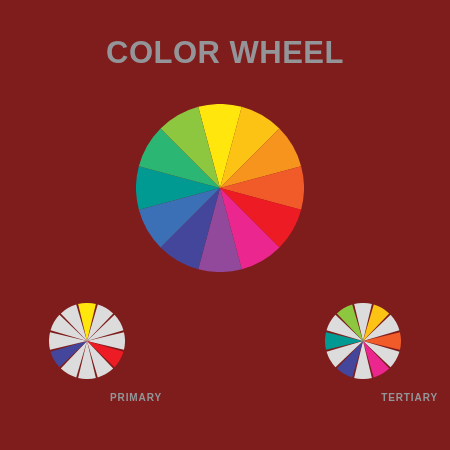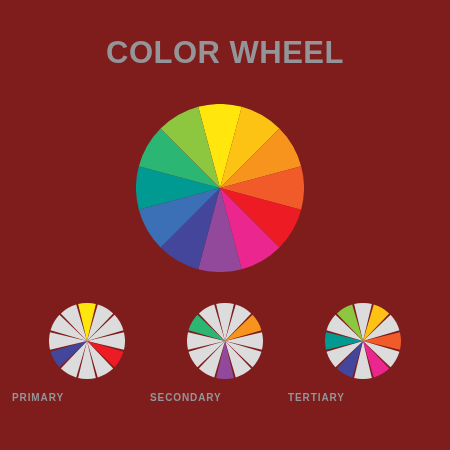--- a/index.html
+++ b/index.html
@@ -68,21 +68,21 @@
     left: 37px;
     top: 0;
     width: 76px;
     height: 76px;
   }
   .mini-label {
     position: absolute;
     left: 0;
     top: 89px;
     width: 150px;
-    text-align: left;
+    text-align: right;
     font-family: "Liberation Sans", sans-serif;
     font-size: 10px;
     font-weight: bold;
     letter-spacing: 0.9px;
     color: #939598;
     white-space: nowrap;
   }
 </style>
 </head>
 <body>
@@ -123,39 +123,20 @@
             <path d="M 38 38 L 27.207 74.435 A 38 38 0 0 1 11.843 65.564 Z" fill="#dcdcdc"></path>
             <path d="M 38 38 L 10.436 64.157 A 38 38 0 0 1 1.565 48.793 Z" fill="#44469c"></path>
             <path d="M 38 38 L 1.050 46.871 A 38 38 0 0 1 1.050 29.129 Z" fill="#dcdcdc"></path>
             <path d="M 38 38 L 1.565 27.207 A 38 38 0 0 1 10.436 11.843 Z" fill="#dcdcdc"></path>
             <path d="M 38 38 L 11.843 10.436 A 38 38 0 0 1 27.207 1.565 Z" fill="#dcdcdc"></path>
           </svg>
         </div>
       <div class="mini-label">PRIMARY</div>
     </div>
 
-    <div class="mini-col c1">
-      <div class="mini-wheel-wrap" id="mini-wheel-1">
-          <svg width="76" height="76" viewBox="0 0 76 76">
-            <path d="M 38 38 L 29.129 1.050 A 38 38 0 0 1 46.871 1.050 Z" fill="#dcdcdc"></path>
-            <path d="M 38 38 L 48.793 1.565 A 38 38 0 0 1 64.157 10.436 Z" fill="#dcdcdc"></path>
-            <path d="M 38 38 L 65.564 11.843 A 38 38 0 0 1 74.435 27.207 Z" fill="#f7941e"></path>
-            <path d="M 38 38 L 74.950 29.129 A 38 38 0 0 1 74.950 46.871 Z" fill="#dcdcdc"></path>
-            <path d="M 38 38 L 74.435 48.793 A 38 38 0 0 1 65.564 64.157 Z" fill="#dcdcdc"></path>
-            <path d="M 38 38 L 64.157 65.564 A 38 38 0 0 1 48.793 74.435 Z" fill="#dcdcdc"></path>
-            <path d="M 38 38 L 46.871 74.950 A 38 38 0 0 1 29.129 74.950 Z" fill="#92499b"></path>
-            <path d="M 38 38 L 27.207 74.435 A 38 38 0 0 1 11.843 65.564 Z" fill="#dcdcdc"></path>
-            <path d="M 38 38 L 10.436 64.157 A 38 38 0 0 1 1.565 48.793 Z" fill="#dcdcdc"></path>
-            <path d="M 38 38 L 1.050 46.871 A 38 38 0 0 1 1.050 29.129 Z" fill="#dcdcdc"></path>
-            <path d="M 38 38 L 1.565 27.207 A 38 38 0 0 1 10.436 11.843 Z" fill="#2bb673"></path>
-            <path d="M 38 38 L 11.843 10.436 A 38 38 0 0 1 27.207 1.565 Z" fill="#dcdcdc"></path>
-          </svg>
-        </div>
-      <div class="mini-label">SECONDARY</div>
-    </div>
 
     <div class="mini-col c2">
       <div class="mini-wheel-wrap" id="mini-wheel-2">
           <svg width="76" height="76" viewBox="0 0 76 76">
             <path d="M 38 38 L 29.129 1.050 A 38 38 0 0 1 46.871 1.050 Z" fill="#dcdcdc"></path>
             <path d="M 38 38 L 48.793 1.565 A 38 38 0 0 1 64.157 10.436 Z" fill="#fcc214"></path>
             <path d="M 38 38 L 65.564 11.843 A 38 38 0 0 1 74.435 27.207 Z" fill="#dcdcdc"></path>
             <path d="M 38 38 L 74.950 29.129 A 38 38 0 0 1 74.950 46.871 Z" fill="#f15a29"></path>
             <path d="M 38 38 L 74.435 48.793 A 38 38 0 0 1 65.564 64.157 Z" fill="#dcdcdc"></path>
             <path d="M 38 38 L 64.157 65.564 A 38 38 0 0 1 48.793 74.435 Z" fill="#ec268f"></path>

